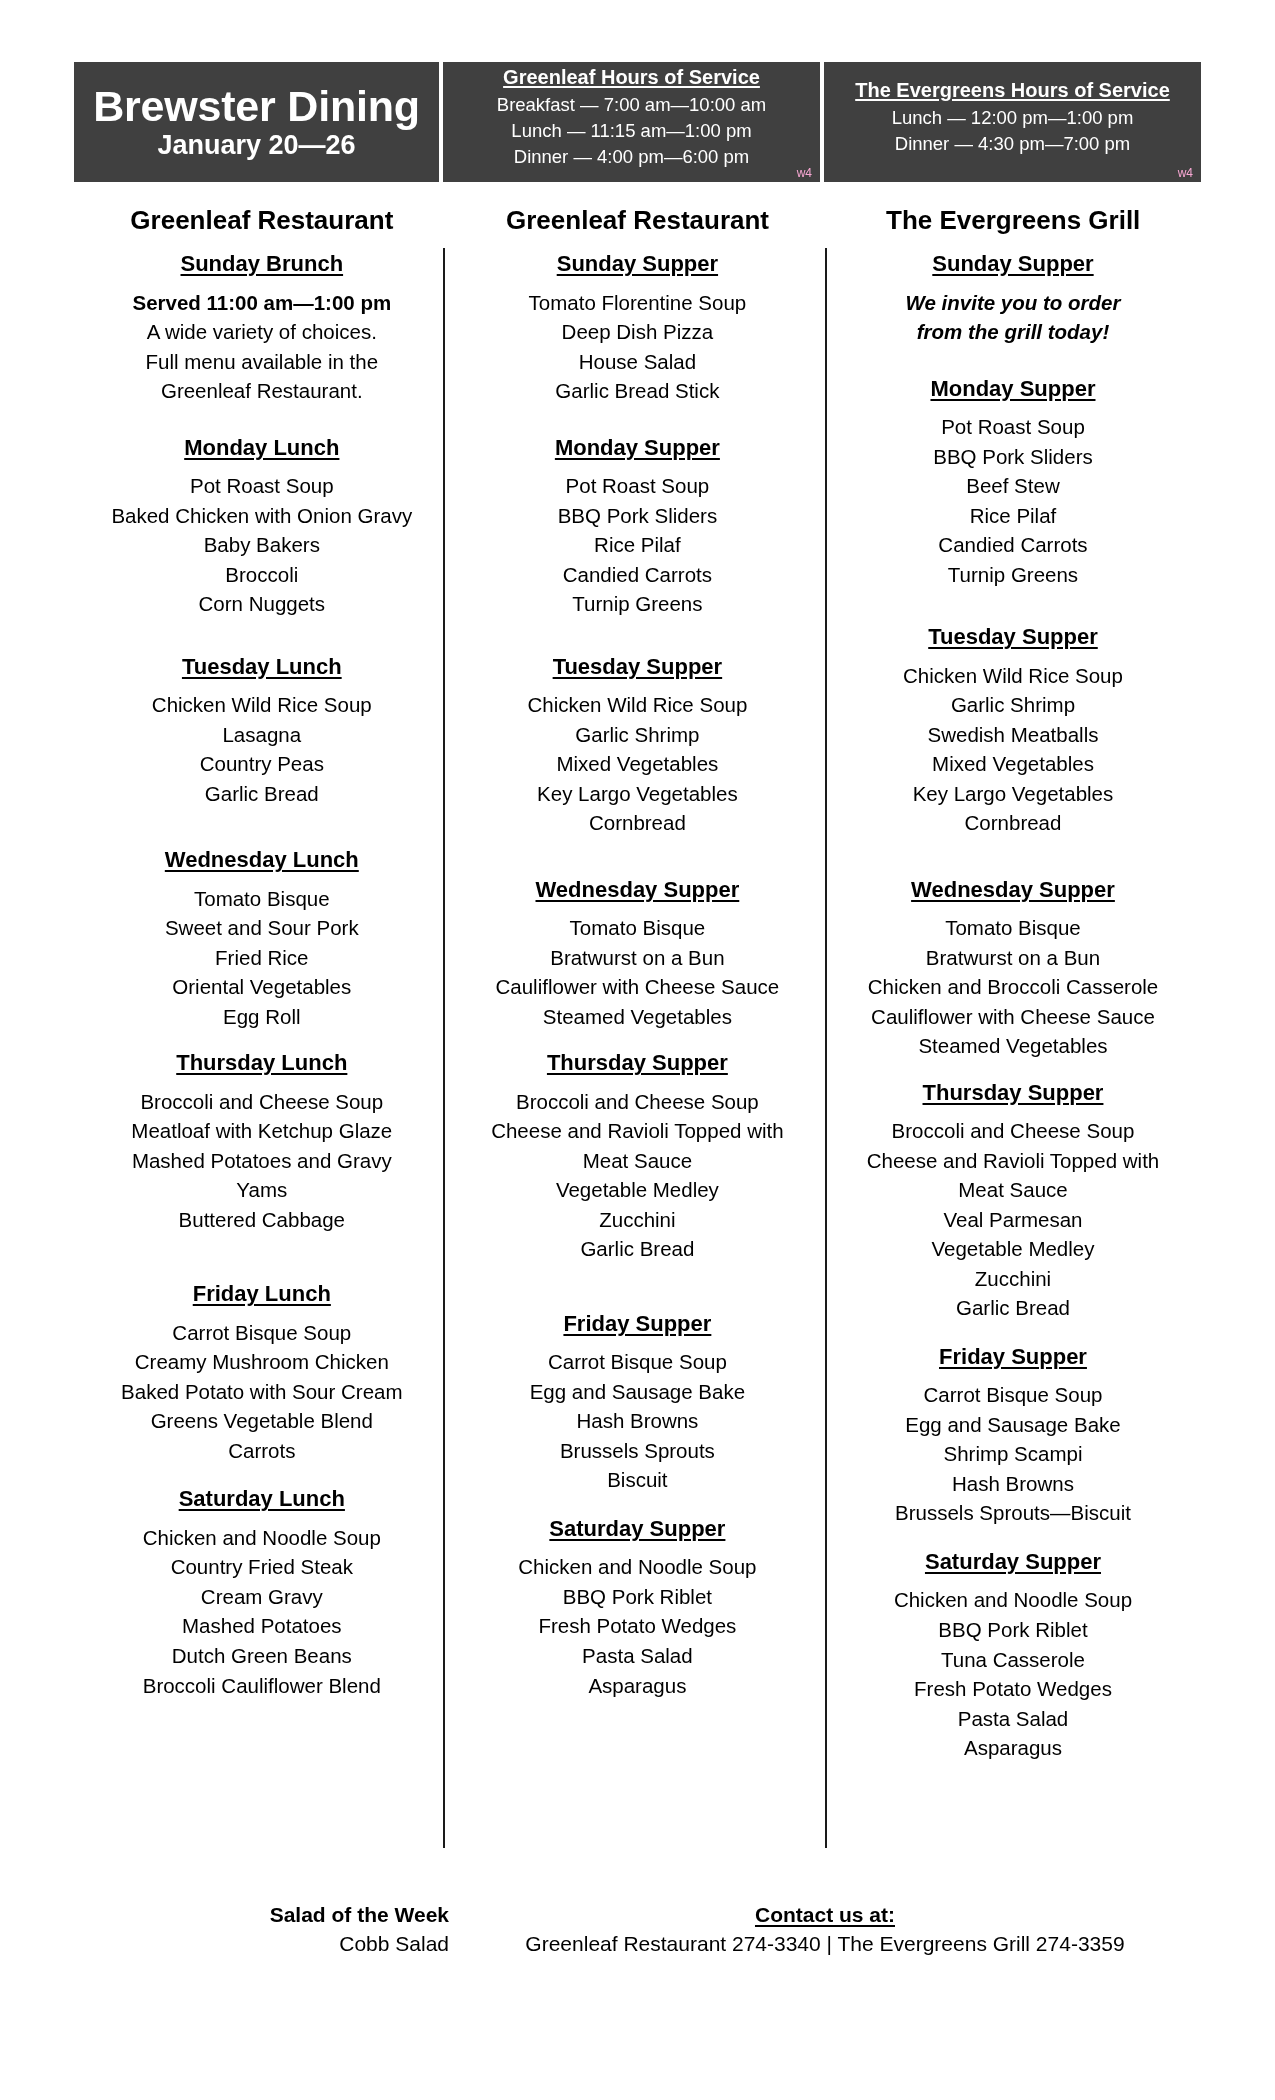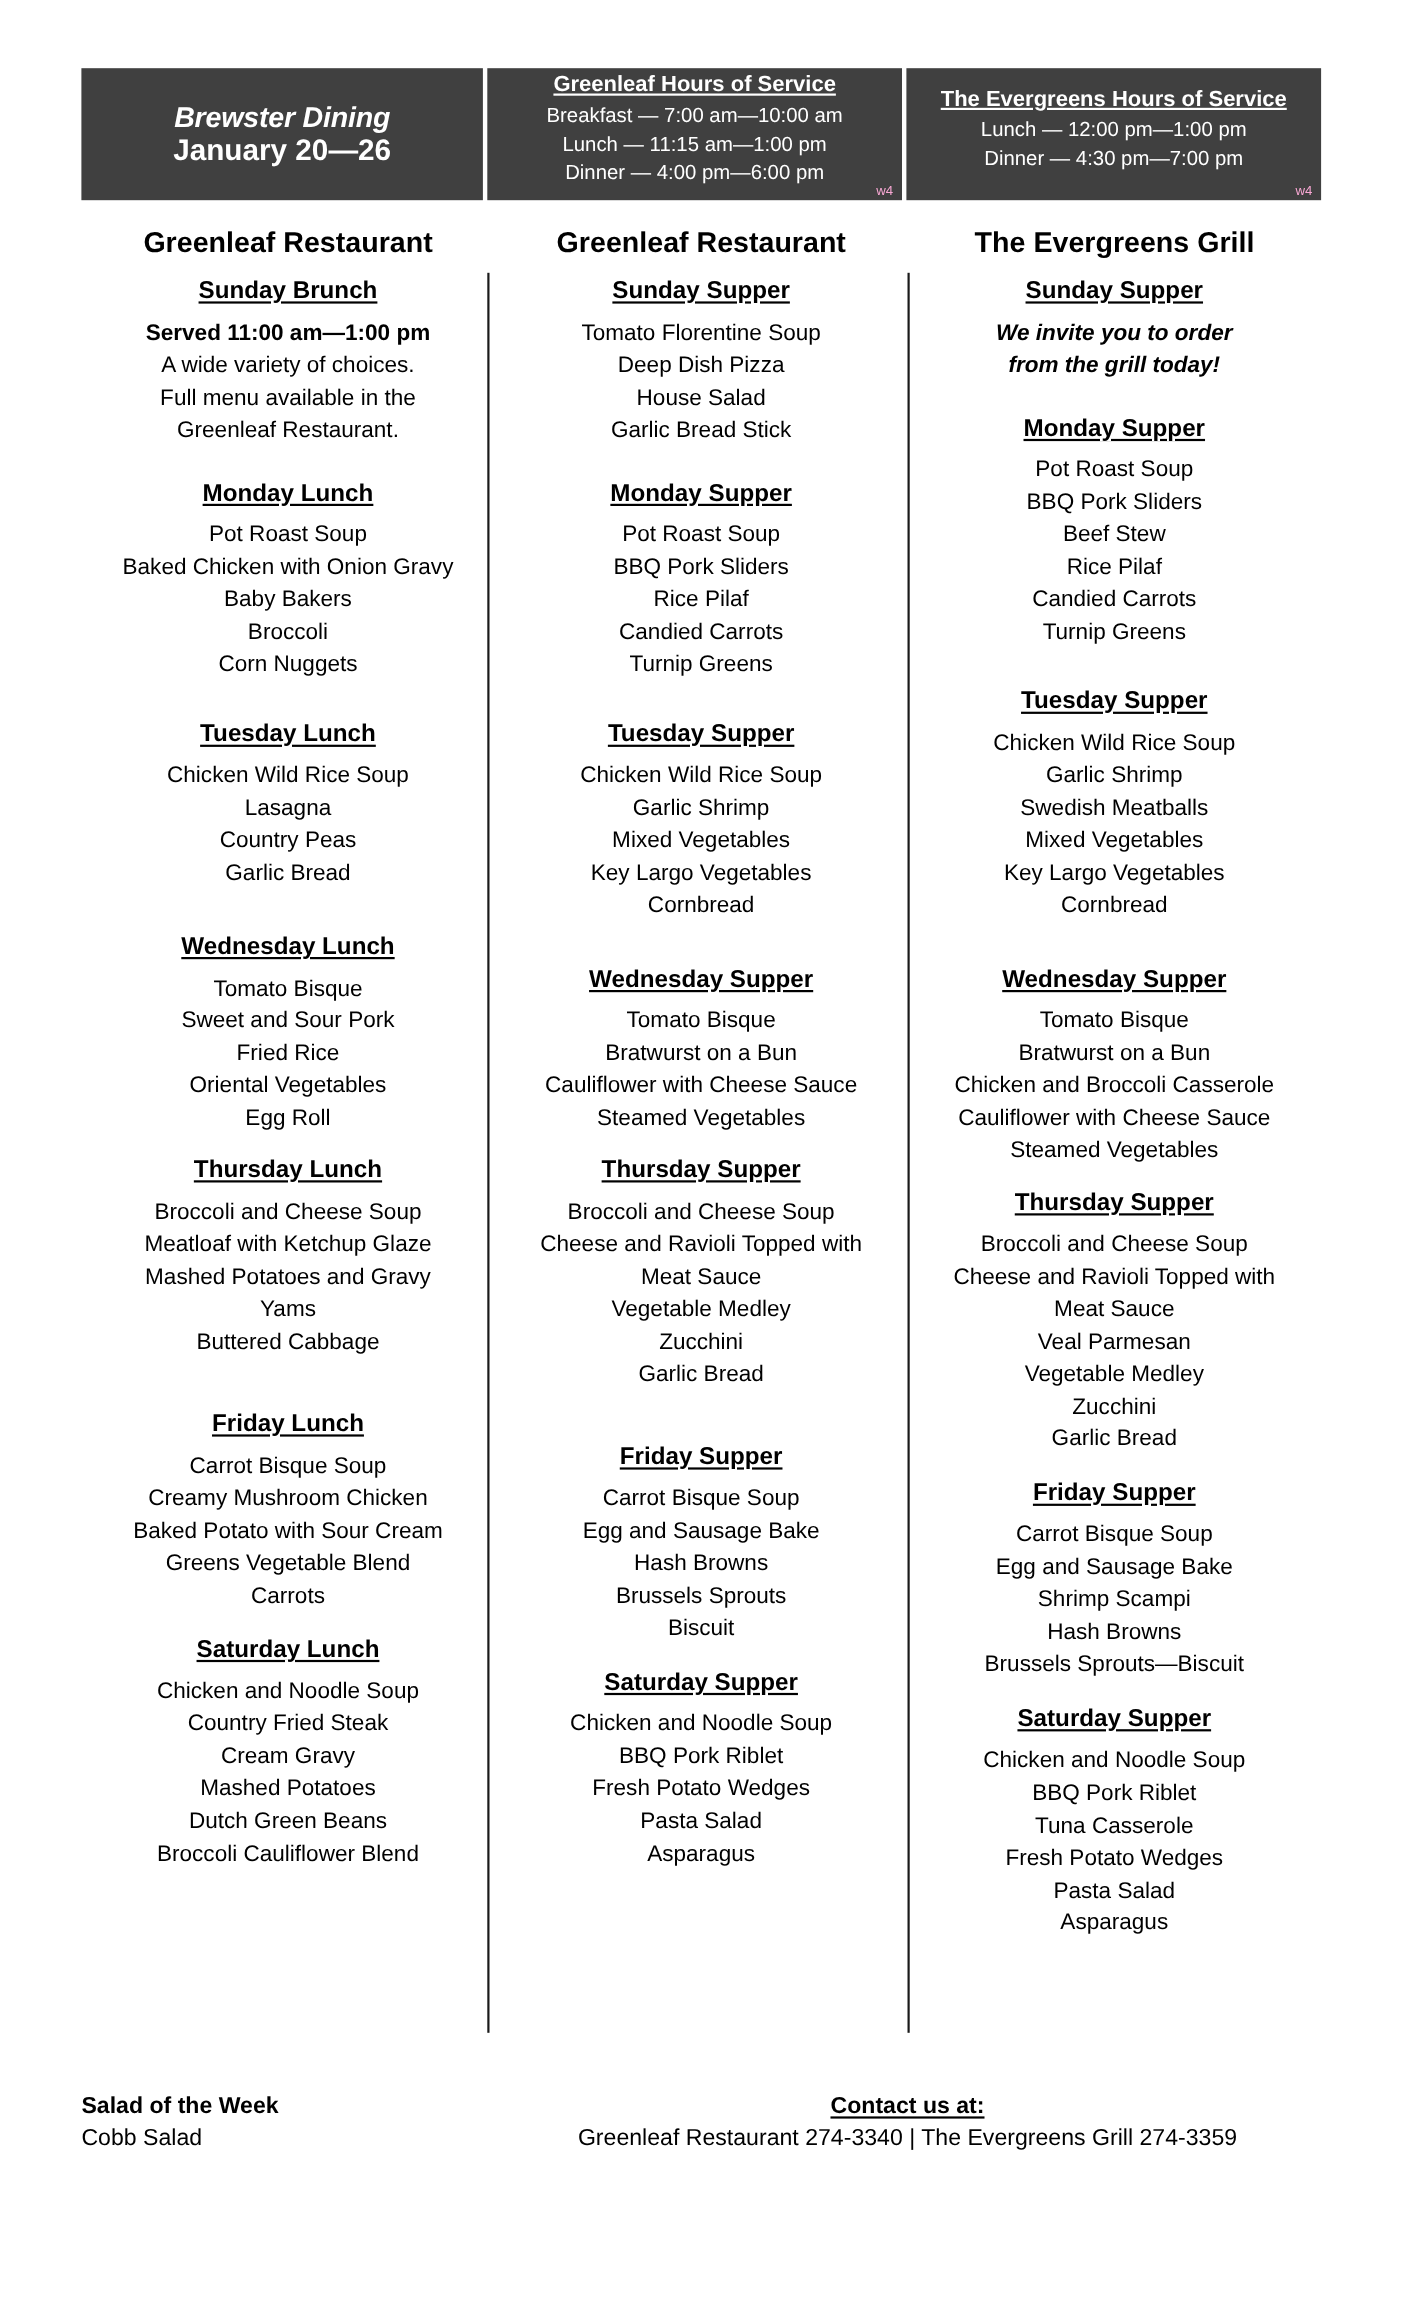--- a/index.html
+++ b/index.html
@@ -40,26 +40,25 @@
   }
   .hdr-title-panel {
     width: 365px;
     display: flex;
     flex-direction: column;
     align-items: center;
     justify-content: center;
     gap: 2px;
   }
   .hdr-main-title {
-    font-size: 26px;
+    font-size: 43px;
     font-weight: bold;
     letter-spacing: -0.2px;
     line-height: 1.05;
     white-space: nowrap;
-    font-style: italic;
   }
   .hdr-date {
     font-size: 27px;
     font-weight: bold;
     line-height: 1.05;
     white-space: nowrap;
   }
   .hdr-hours-panel {
     flex: 1;
     display: flex;
@@ -155,21 +154,21 @@
   
   .footer {
     position: absolute;
     left: 74px;
     top: 1900px;
     width: 1127px;
     display: flex;
   }
   .footer-left {
     width: 375px;
-    text-align: left;
+    text-align: right;
   }
   .footer-right {
     flex: 1;
     text-align: center;
   }
   .footer-title {
     font-size: 21px;
     font-weight: bold;
     line-height: 1.4;
     white-space: nowrap;

